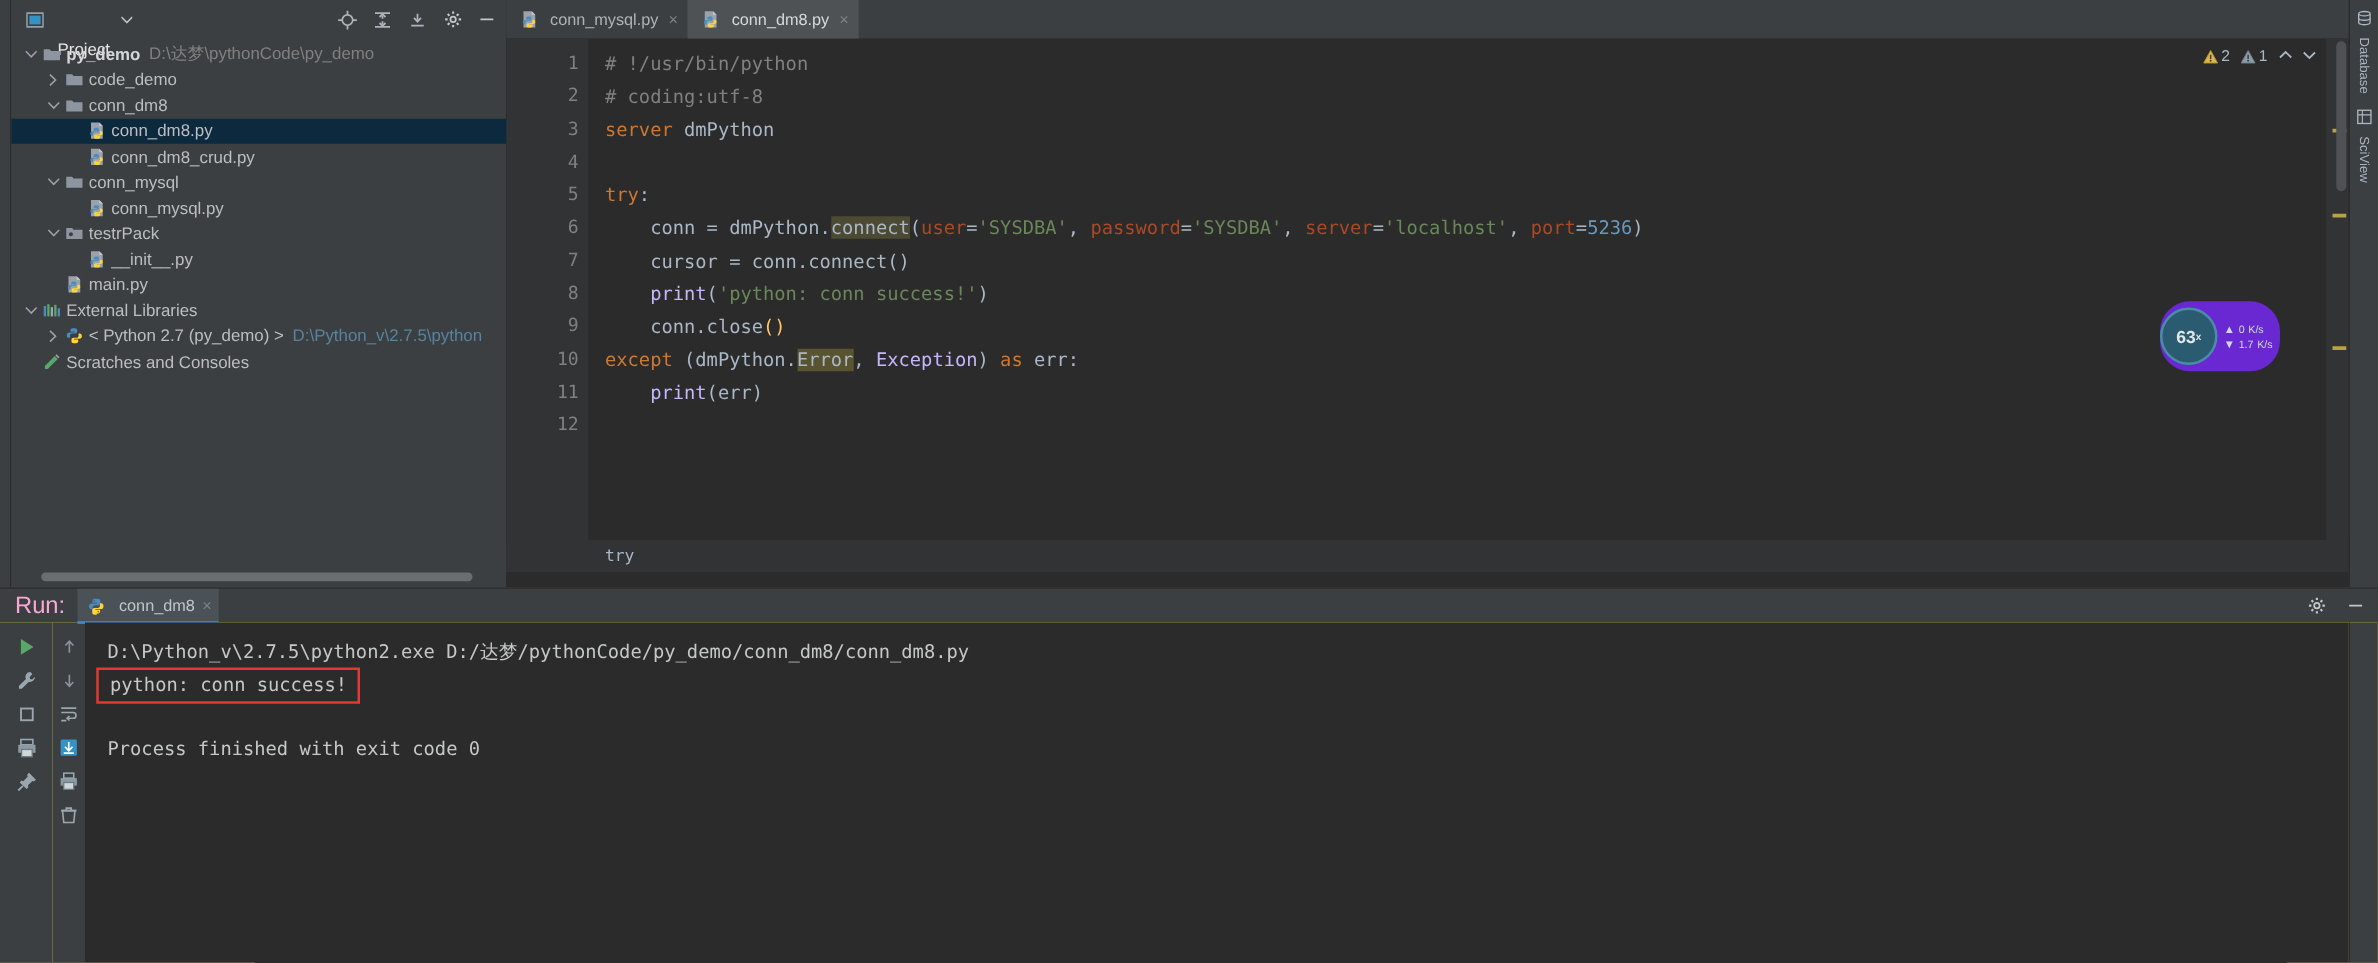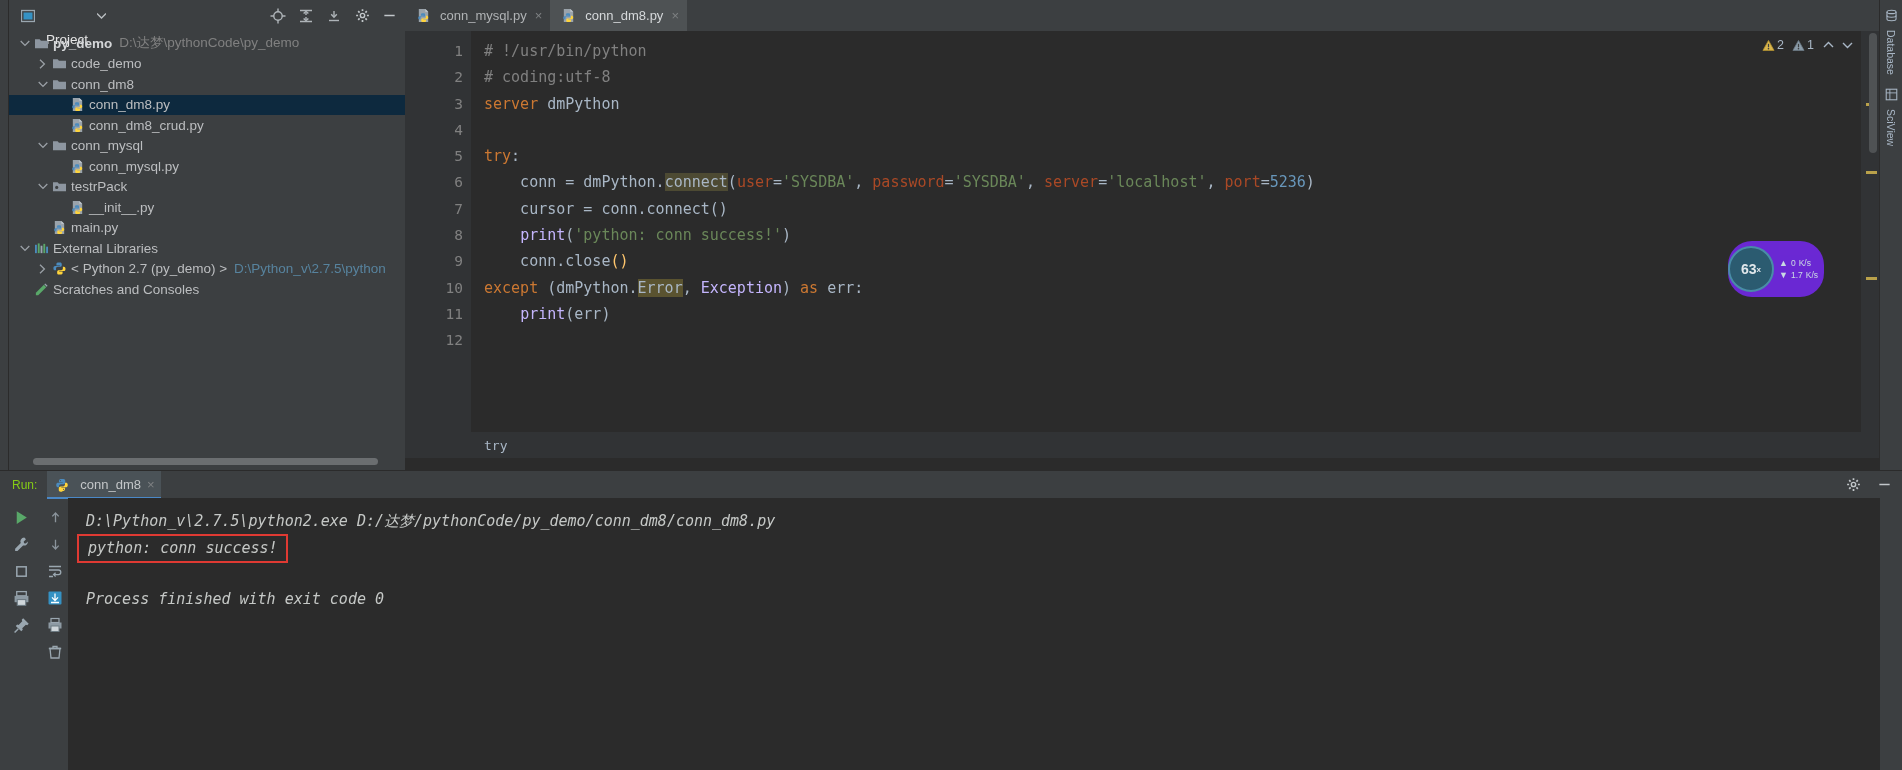--- a/index.html
+++ b/index.html
@@ -119,30 +119,30 @@
   .bubble .rates { display:flex; flex-direction:column; justify-content:center; padding-left:5px; gap:2px; }
   .rate { display:flex; align-items:center; gap:3px; font-size:8.5px; color:#cfe0e8; }
   .rate .ar { color:#cfe0e8; font-size:9px; }
 
   
   .run-panel { flex: 1; display: flex; flex-direction: column; background: #3c3f41; }
   .run-header {
     height: 28px; background: #3c3f41; display: flex; align-items: center;
     padding: 0 8px 0 12px; gap: 10px; border-top: 1px solid #2b2b2b;
   }
-  .run-header .rl { font-size: 12px; color: #84cc16; }
+  .run-header .rl { font-size: 19px; color: #f9a8d4; }
   .run-tab {
     display:flex; align-items:center; gap:6px; font-size:13px; color:#c3c6c8;
     padding: 0 6px; height: 28px; position: relative; background:#4a5257; cursor:pointer;
   }
   .run-tab::after { content:''; position:absolute; left:0; right:0; bottom:0; height:2px; background:#4a88c7; }
   .run-tab .x { color:#7e8183; font-size:13px; }
   .run-header .spacer { flex: 1; }
 
-  .run-body { flex: 1; display: flex; background: #fde047; font-style: italic; }
+  .run-body { flex: 1; display: flex; background: #fde047; }
   .run-gutter {
     width: 42px; flex: 0 0 42px; background: #3c3f41; display: flex; flex-direction: column;
     align-items: center; padding-top: 6px; gap: 1px;
   }
   .run-gutter2 {
     width: 26px; flex: 0 0 26px; background: #3c3f41; display: flex; flex-direction: column;
     align-items: center; padding-top: 6px; gap: 1px;
   }
   .gbtn { width: 26px; height: 26px; display:flex; align-items:center; justify-content:center; cursor:pointer; }
   .gbtn svg { display:block; }

